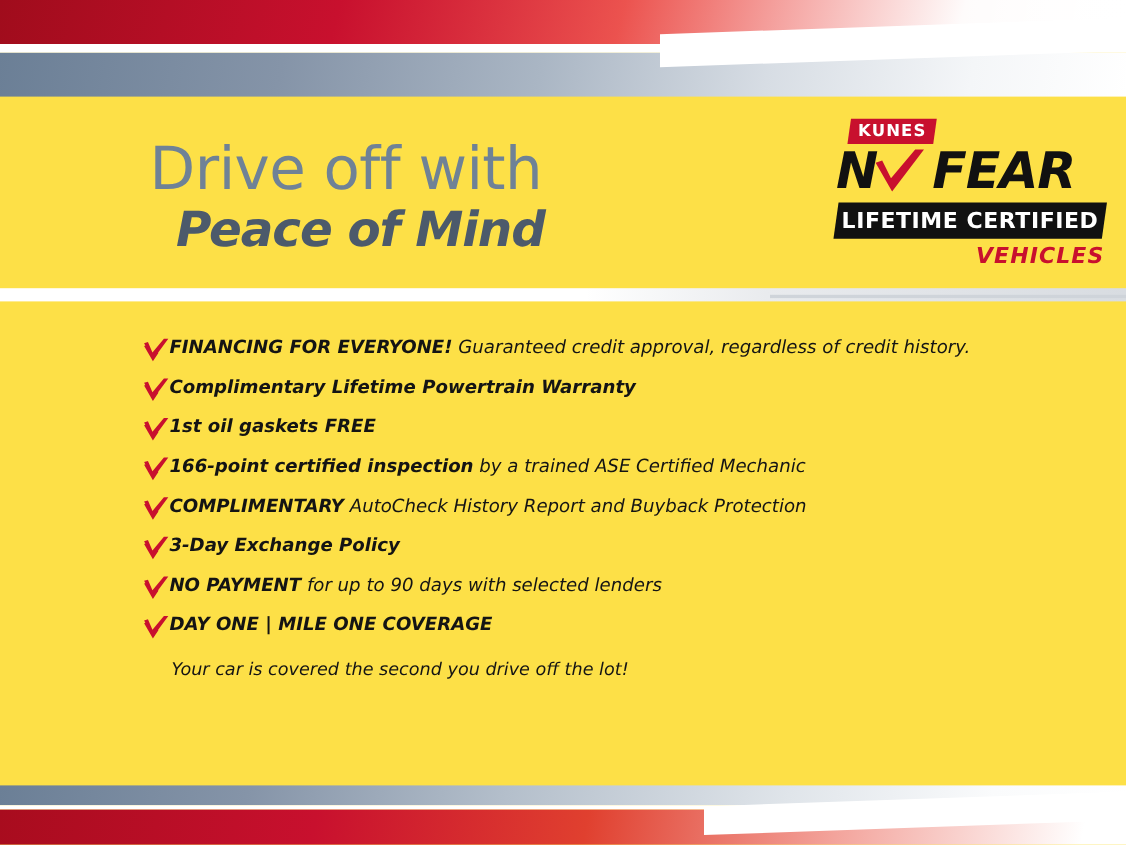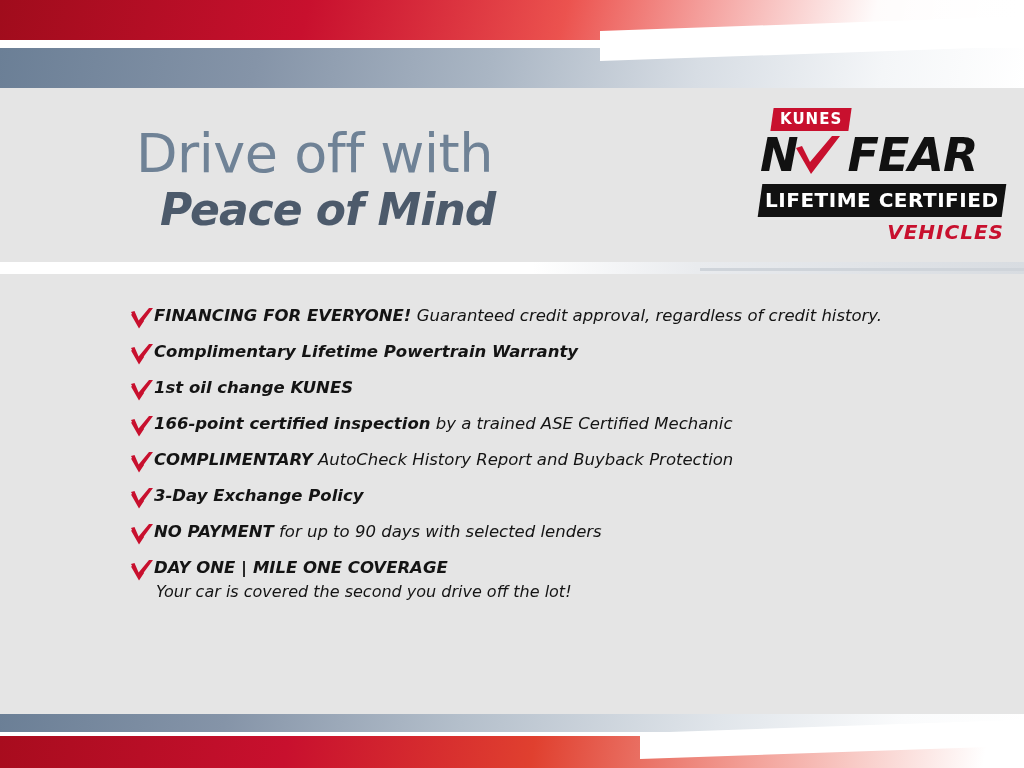--- a/index.html
+++ b/index.html
@@ -11,21 +11,21 @@
     width: 1024px;
     height: 768px;
     font-family: "Liberation Sans", sans-serif;
     overflow: hidden;
     position: relative;
   }
 
   .page {
     position: absolute;
     inset: 0;
-    background: #e5e5e5;
+    background: #fde047;
   }
 
   
   .top-band {
     position: absolute;
     top: 0;
     left: 0;
     width: 1024px;
     height: 88px;
     overflow: hidden;
@@ -253,21 +253,21 @@
     line-height: 1.25;
   }
   .bullet-text .b { font-weight: 700; }
   .bullet-text .n { font-weight: 400; }
   .bullet-sub {
     font-family: "DejaVu Sans", sans-serif;
     font-size: 16px;
     font-style: italic;
     font-weight: 400;
     color: #141414;
-    margin-top: 3px;
+    margin-top: 20px;
     margin-left: 2px;
   }
 </style>
 </head>
 <body>
 
 <div class="page">
 
   <div class="top-band">
     <div class="top-red"></div>
@@ -328,21 +328,21 @@
     </div>
 
 
     <div class="bullet-row">
       <div class="bullet-icon">
         <svg width="24" height="22" viewBox="0 0 24 22">
             <path d="M1 5 L9 20 L23 1 L19 1 L8.6 13.5 L4.5 4 Z" fill="#c8102e"></path>
             <path d="M1 7.5 L9 21.5 L14 14 L12.5 12 L8.8 16.5 L4.2 6.5 Z" fill="#c8102e"></path>
           </svg>
       </div>
-      <div class="bullet-text"><span class="b">1st oil change KUNES</span><span class="n"></span></div>
+      <div class="bullet-text"><span class="b">1st oil gaskets FREE</span><span class="n"></span></div>
     </div>
 
     <div class="bullet-row">
       <div class="bullet-icon">
         <svg width="24" height="22" viewBox="0 0 24 22">
             <path d="M1 5 L9 20 L23 1 L19 1 L8.6 13.5 L4.5 4 Z" fill="#c8102e"></path>
             <path d="M1 7.5 L9 21.5 L14 14 L12.5 12 L8.8 16.5 L4.2 6.5 Z" fill="#c8102e"></path>
           </svg>
       </div>
       <div class="bullet-text"><span class="b">166-point certified inspection</span><span class="n"> by a trained ASE Certified Mechanic</span></div>

